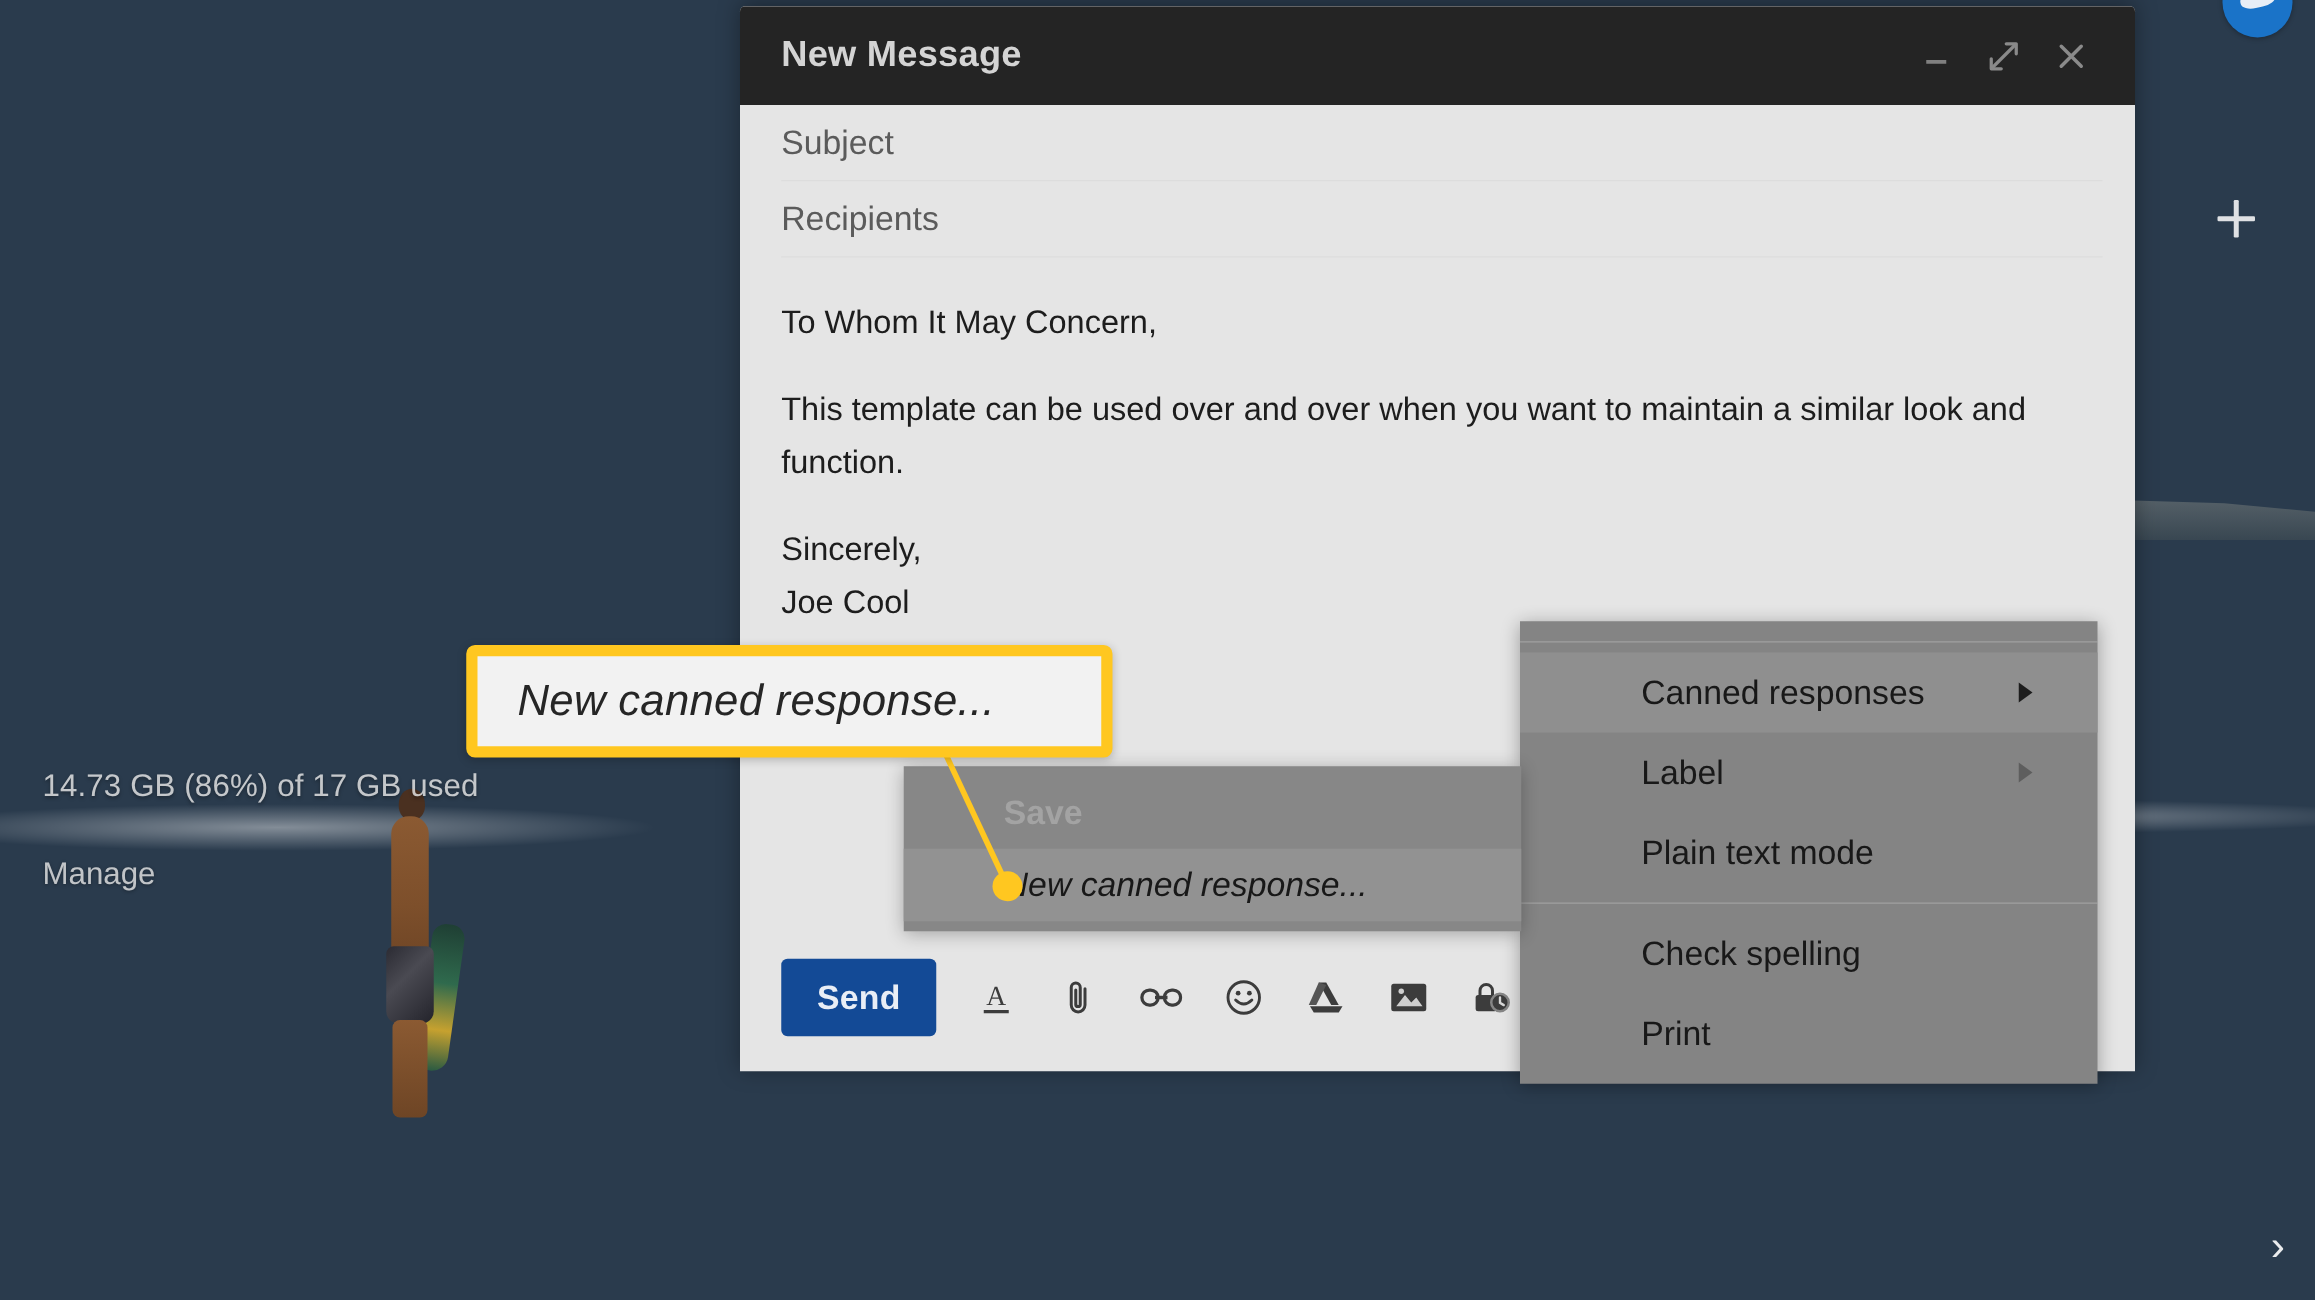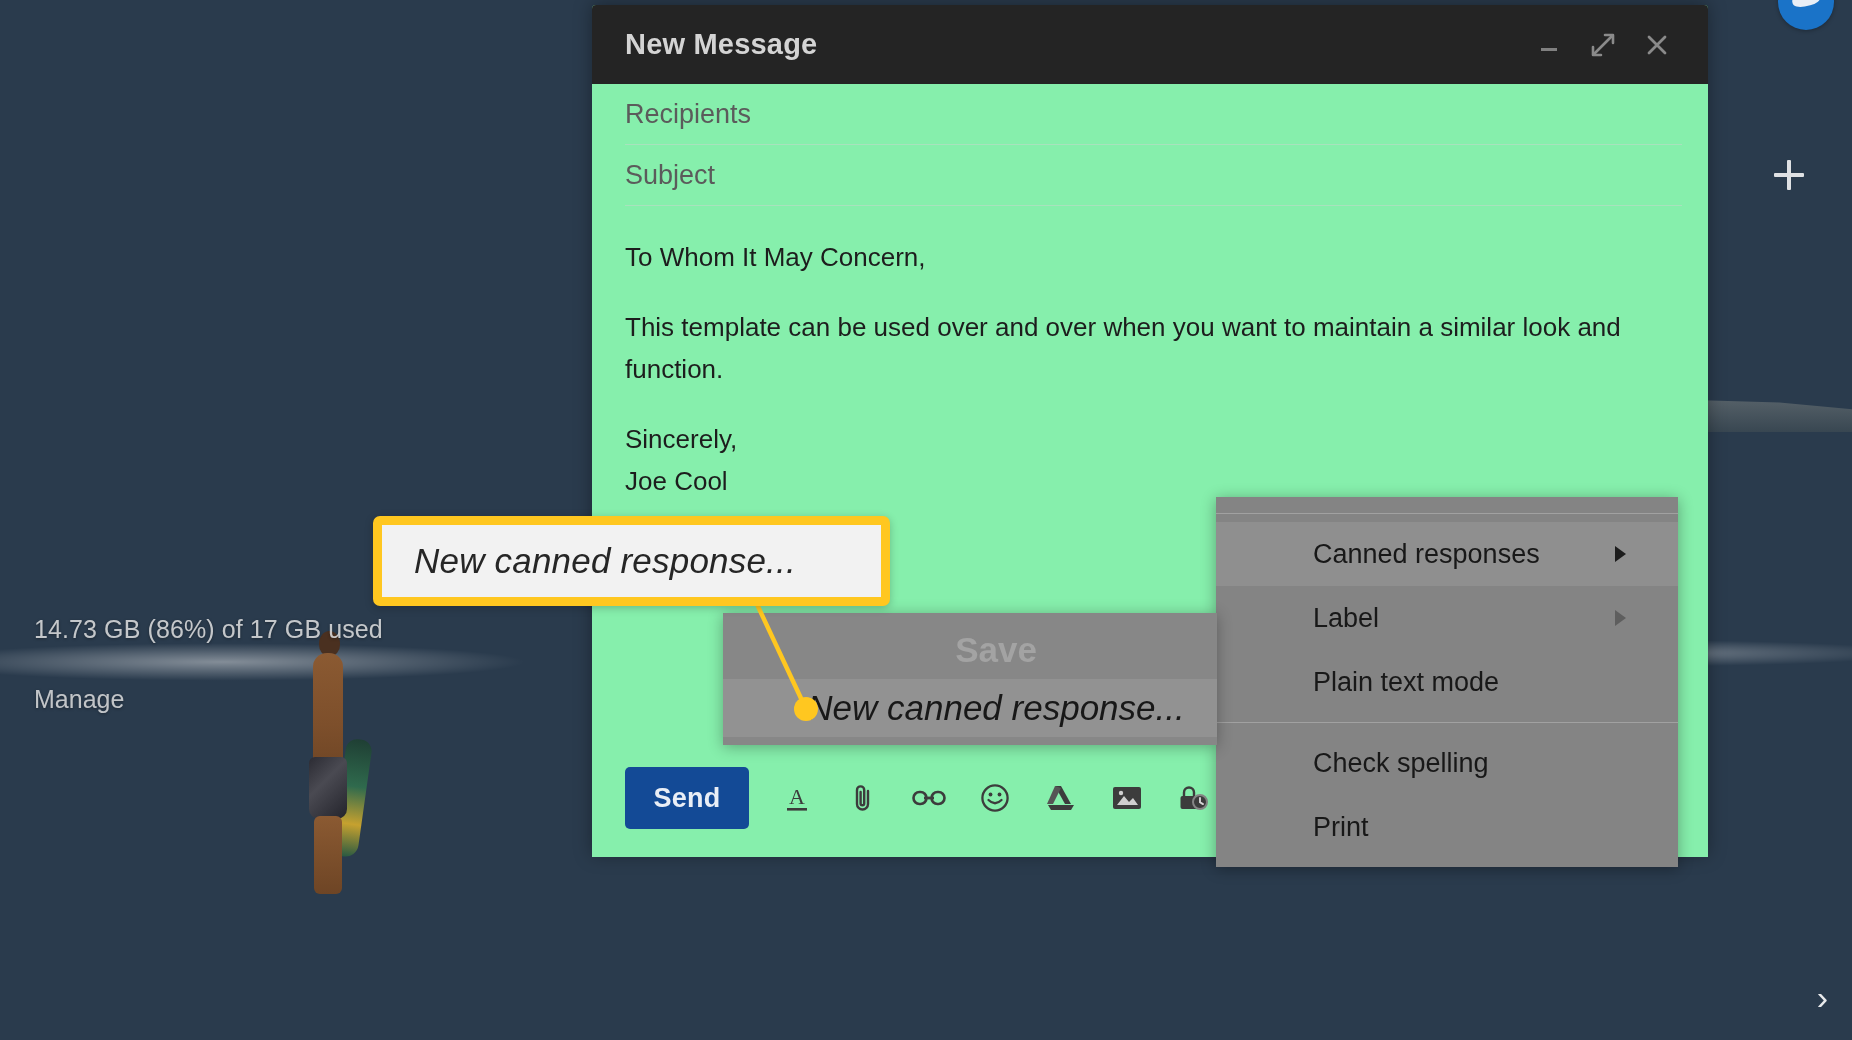--- a/index.html
+++ b/index.html
@@ -160,21 +160,21 @@
     background: #e8eef6;
     border-radius: 50% 50% 40% 40%;
     transform: rotate(-12deg);
   }
 
   
   .compose {
     position: absolute;
     left: 592px; top: 5px;
     width: 1116px; height: 852px;
-    background: #86efac;
+    background: #e5e5e5;
     border-radius: 4px 4px 0 0;
     box-shadow: 0 -2px 18px rgba(0,0,0,0.35);
     overflow: hidden;
   }
   .compose-header {
     position: relative;
     height: 79px;
     background: #242424;
     display: flex;
     align-items: center;
@@ -300,23 +300,22 @@
     width: 494px;
     background: #878787;
     box-shadow: 0 2px 14px rgba(0,0,0,0.3);
     padding: 8px 0;
   }
   .sub-item {
     height: 58px;
     display: flex;
     align-items: center;
     padding: 0 28px 0 80px;
-    font-size: 35px;
+    font-size: 27px;
     cursor: pointer;
-    justify-content: center;
   }
   .sub-item.section {
     color: #a3a3a3;
     font-weight: bold;
     cursor: default;
   }
   .sub-item.italic {
     font-style: italic;
     color: #181818;
     background: #929292;
@@ -394,25 +393,25 @@
         </div>
         <div class="hdr-btn">
           <svg width="30" height="30" viewBox="0 0 30 30">
             <path d="M7 7 L23 23 M23 7 L7 23" stroke="#8a8a8a" stroke-width="2.8" stroke-linecap="round"></path>
           </svg>
         </div>
       </div>
     </div>
 
     <div class="field">
+      <span class="field-label">Subject</span>
+    </div>
+
+    <div class="field">
       <span class="field-label">Recipients</span>
-    </div>
-
-    <div class="field">
-      <span class="field-label">Subject</span>
     </div>
 
     <div class="body-area">
       <p>To Whom It May Concern,</p>
       <p>This template can be used over and over when you want to maintain a similar look and function.</p>
       <p class="tight">Sincerely,</p>
       <p class="sig">Joe Cool</p>
     </div>
 
     <div class="toolbar">

